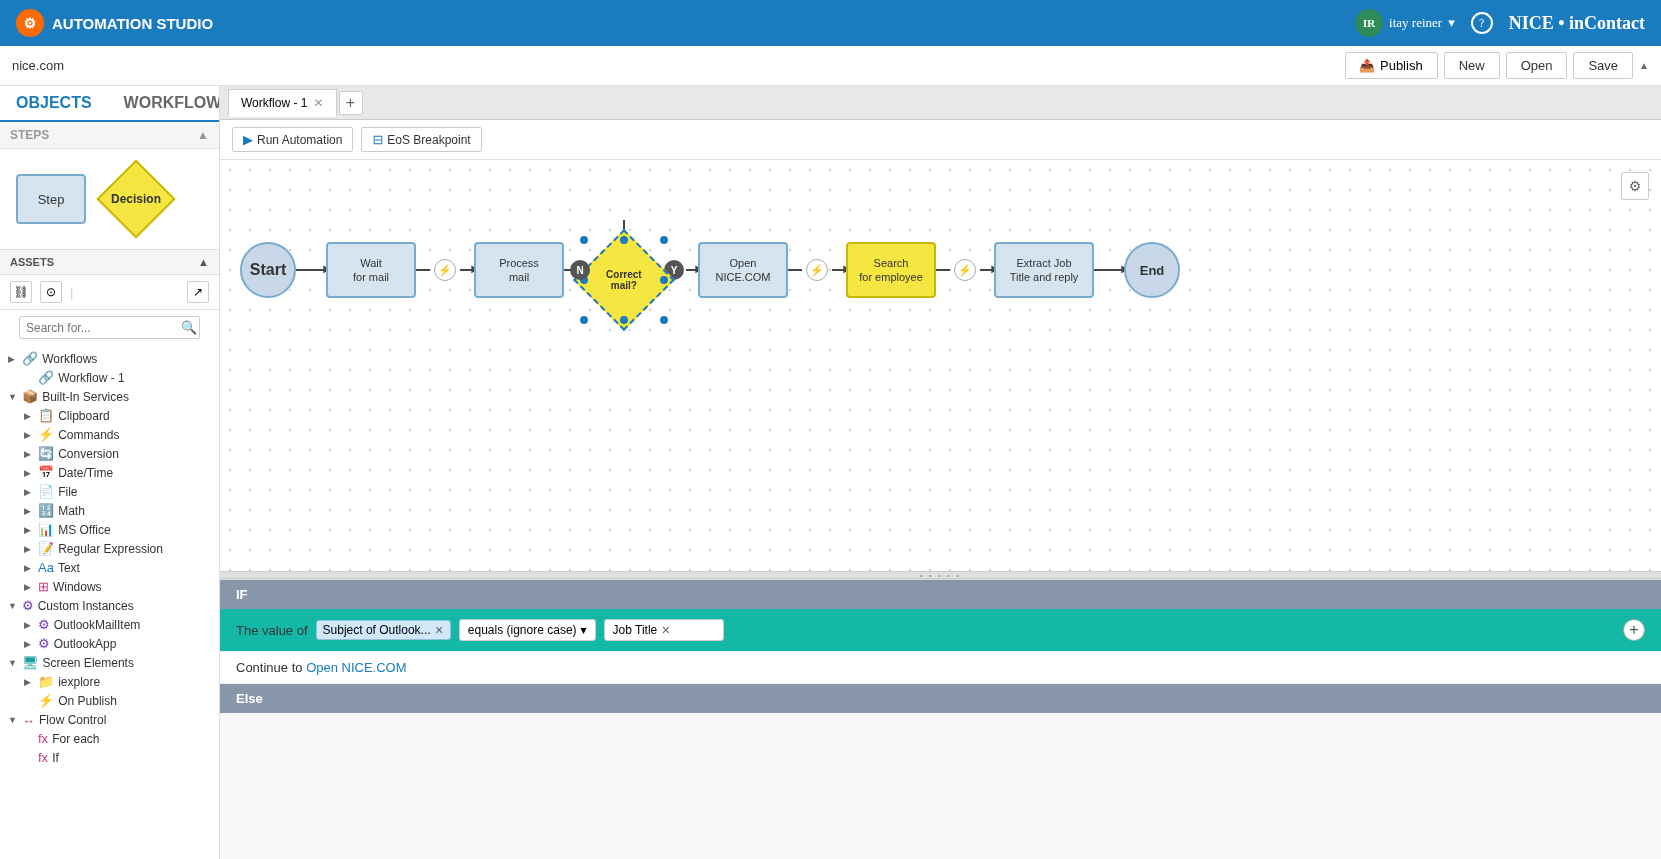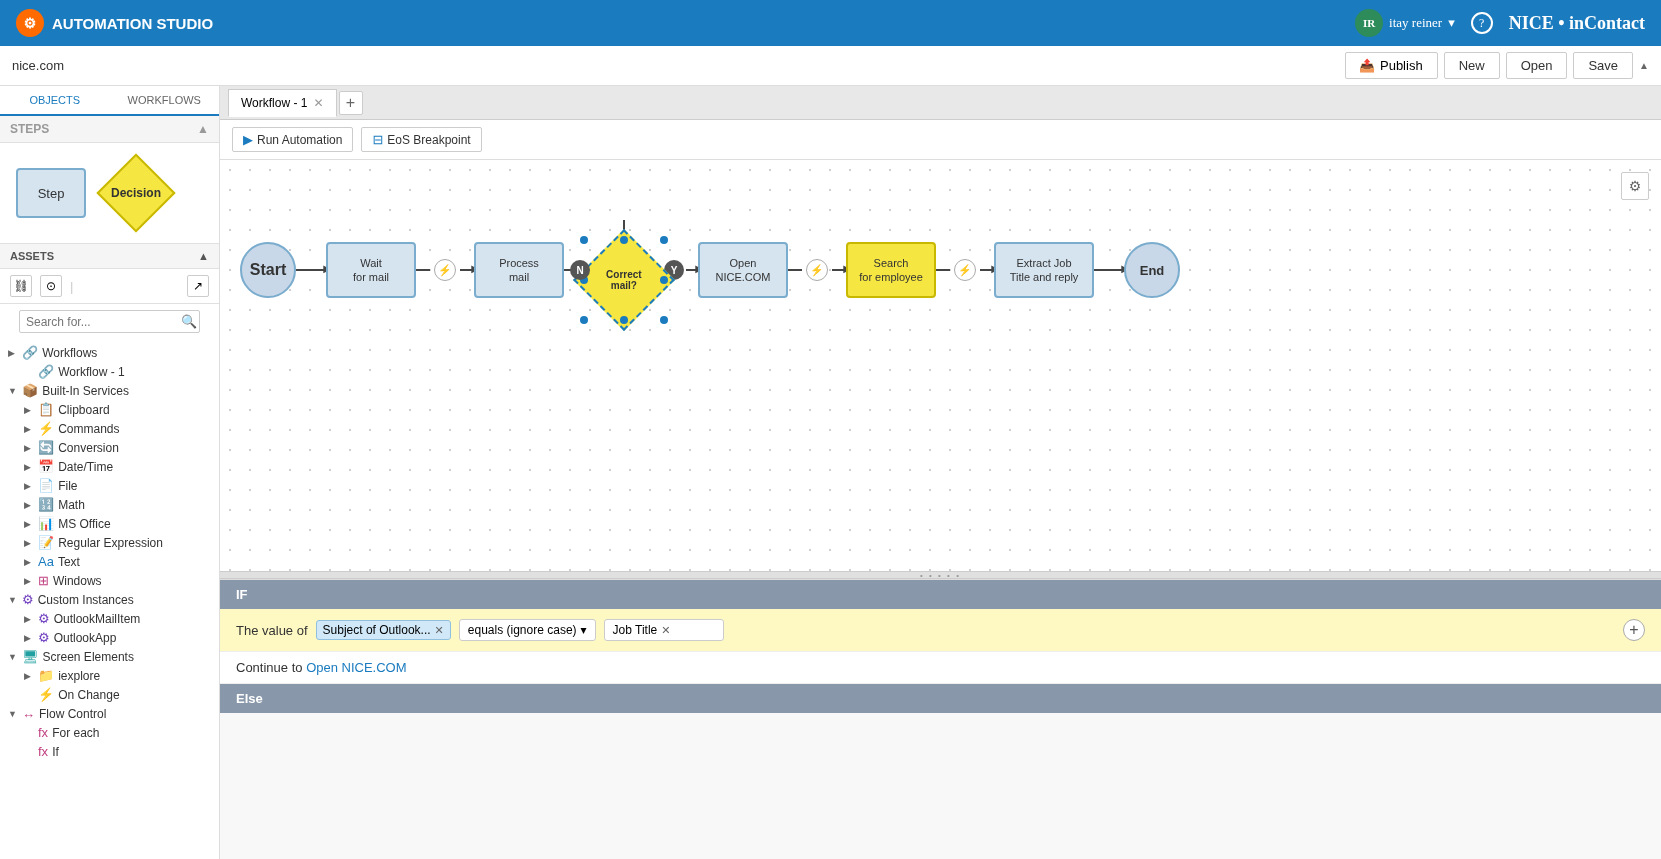--- a/index.html
+++ b/index.html
@@ -104,22 +104,22 @@
       overflow: hidden;
     }
     .sidebar-tabs {
       display: flex;
       border-bottom: 2px solid #1a7bbf;
     }
     .sidebar-tab {
       flex: 1;
       text-align: center;
       padding: 8px 16px;
-      font-size: 11px;
-      font-weight: normal;
+      font-size: 16px;
+      font-weight: bold;
       cursor: pointer;
       color: #666;
       border-bottom: 2px solid transparent;
       margin-bottom: -2px;
     }
     .sidebar-tab.active {
       color: #1a7bbf;
       border-bottom: 2px solid #1a7bbf;
     }
 
@@ -396,21 +396,21 @@
       font-weight: bold;
       color: white;
     }
     .decision-section.else { background: #8898aa; }
 
     .condition-row {
       display: flex;
       align-items: center;
       padding: 10px 16px;
       gap: 8px;
-      background: #fef9c3;
+      background: #14b8a6;
       border-bottom: 1px solid #eee;
     }
     .condition-label { font-size: 13px; color: #333; }
     .condition-value-tag {
       display: flex; align-items: center;
       background: #d0e8f8;
       border: 1px solid #90c0e0;
       border-radius: 3px;
       padding: 2px 6px;
       font-size: 12px;
@@ -623,21 +623,21 @@
           <span>Screen Elements</span>
         </div>
         <div class="tree-item" style="padding-left: 24px;">
           <span class="tree-toggle">▶</span>
           <span class="tree-icon" style="color: rgb(224, 120, 32);">📁</span>
           <span>iexplore</span>
         </div>
         <div class="tree-item" style="padding-left: 24px;">
           <span class="tree-toggle"></span>
           <span class="tree-icon" style="color: rgb(192, 64, 160);">⚡</span>
-          <span>On Change</span>
+          <span>On Publish</span>
         </div>
         <div class="tree-item" style="padding-left: 8px;">
           <span class="tree-toggle">▼</span>
           <span class="tree-icon" style="color: rgb(192, 64, 128);">↔</span>
           <span>Flow Control</span>
         </div>
         <div class="tree-item" style="padding-left: 24px;">
           <span class="tree-toggle"></span>
           <span class="tree-icon" style="color: rgb(192, 64, 128);">fx</span>
           <span>For each</span>

